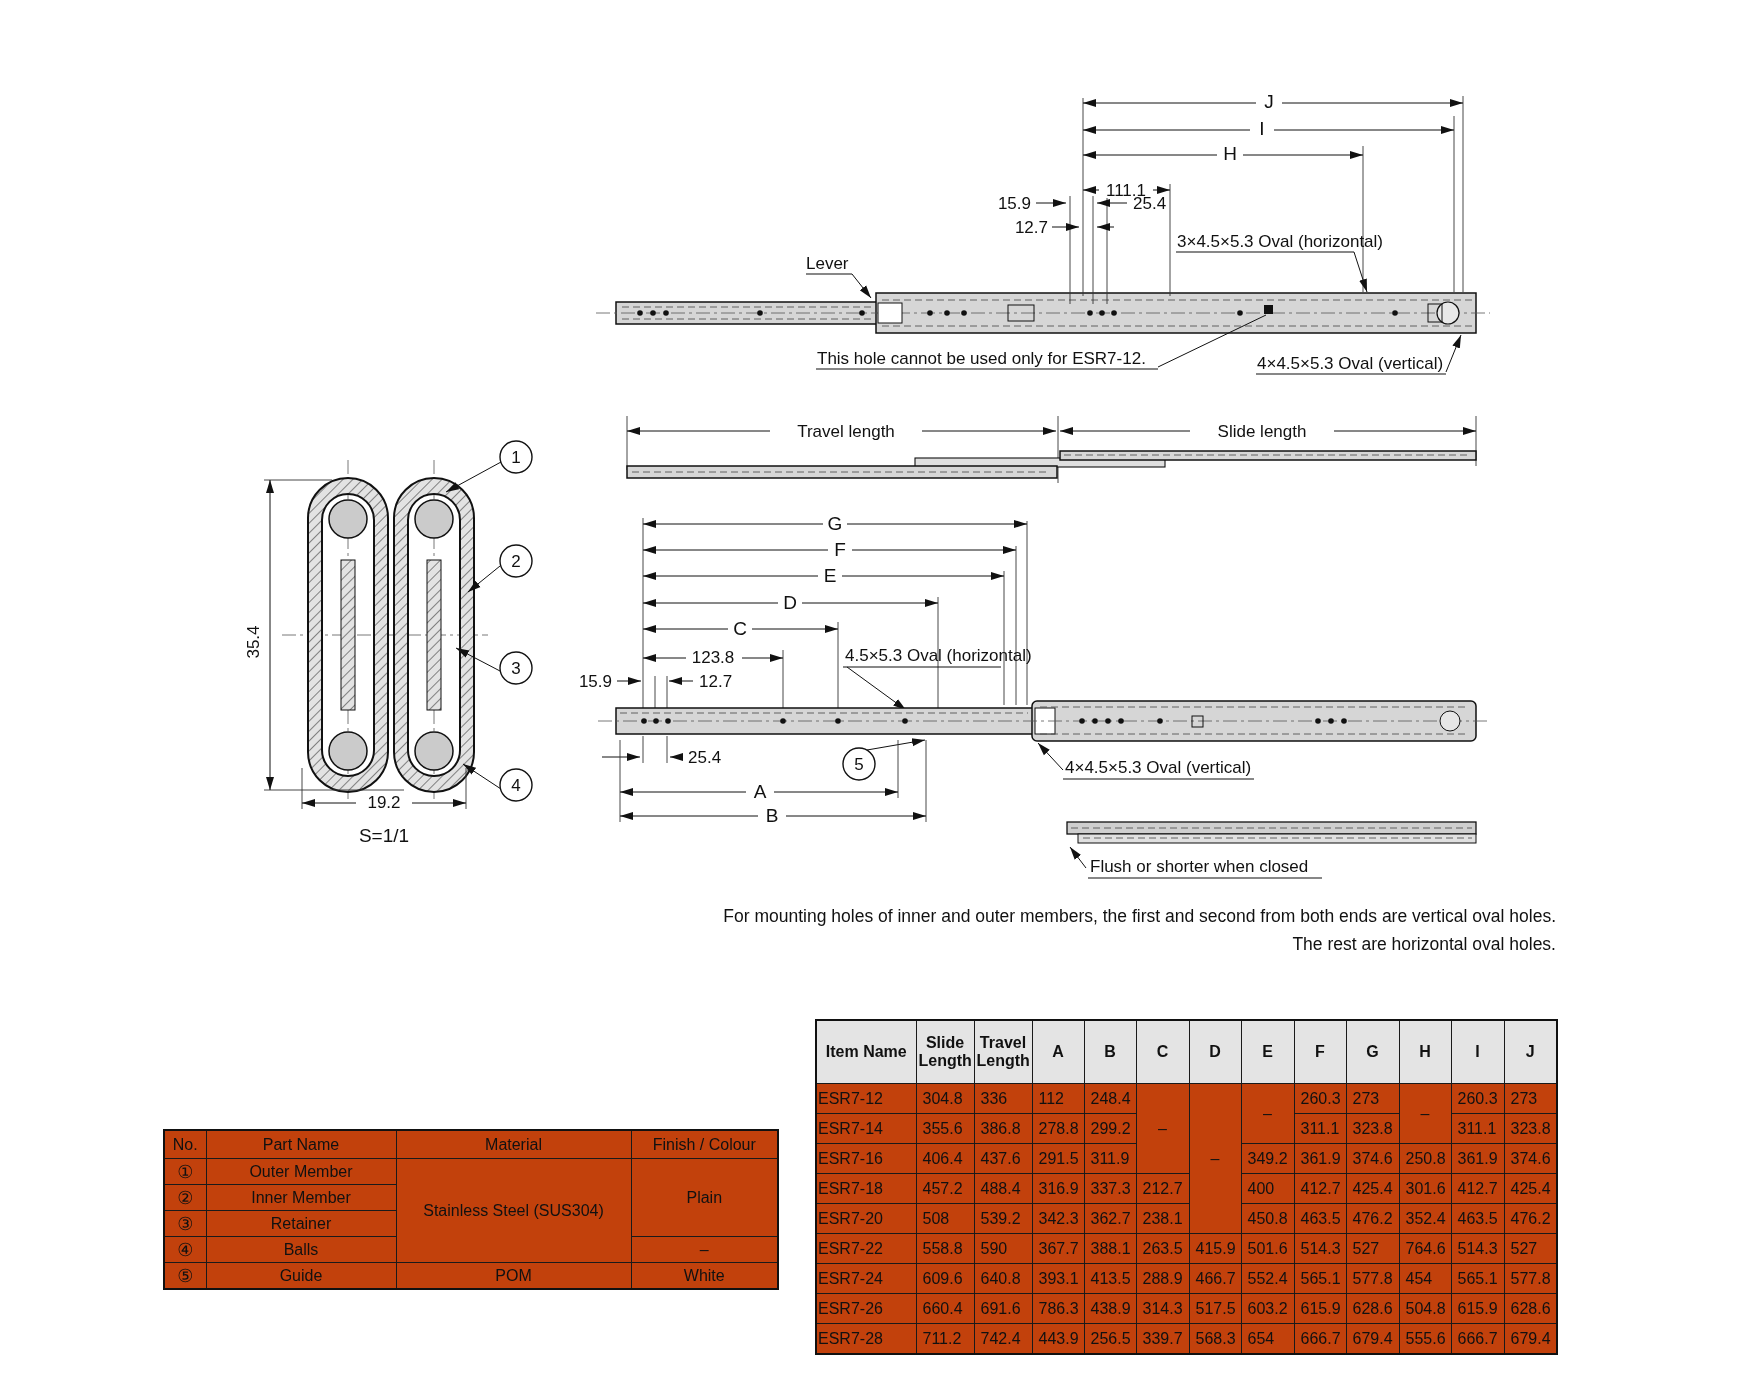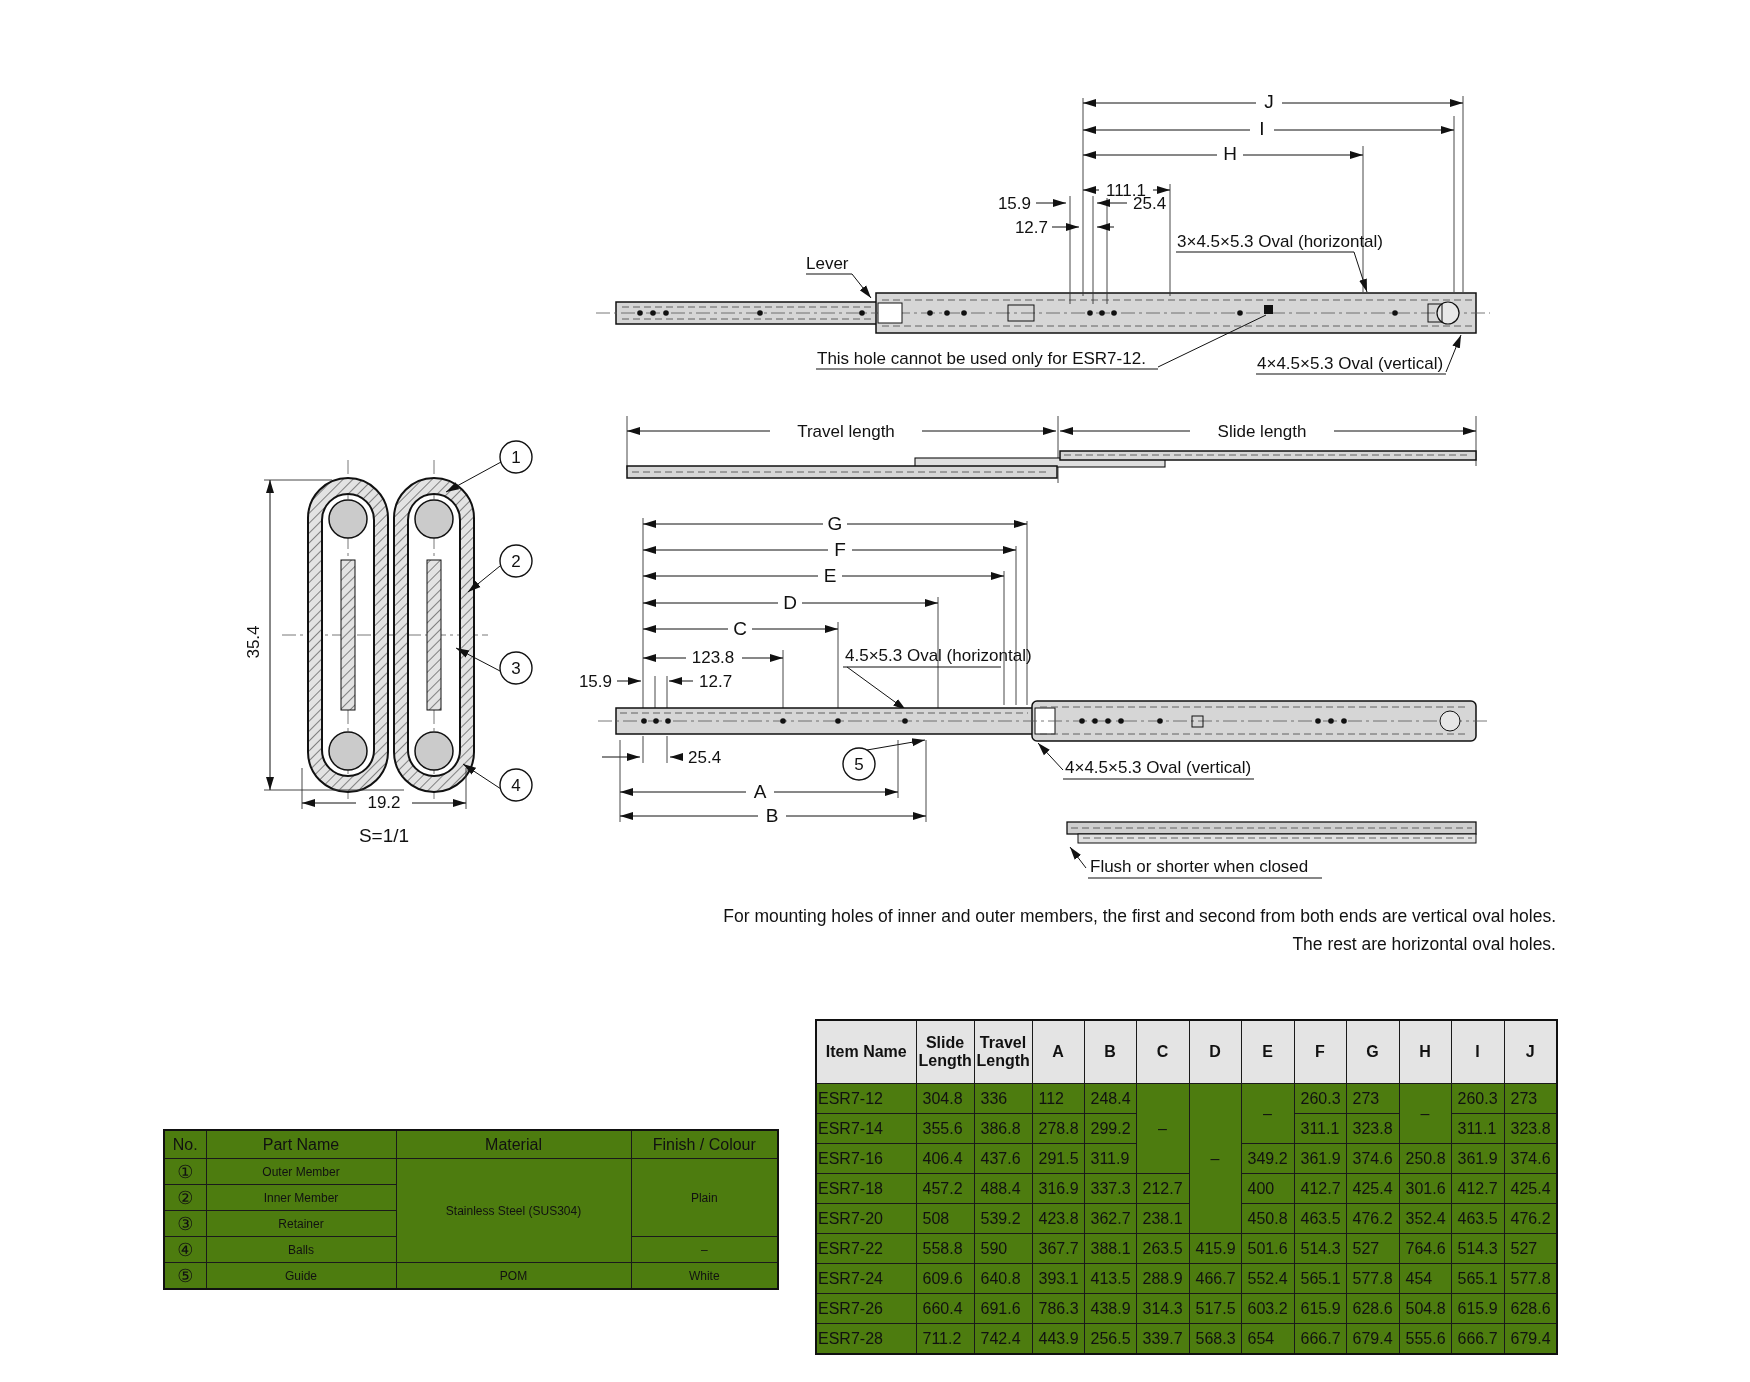--- a/index.html
+++ b/index.html
@@ -16,31 +16,31 @@
   .dim{stroke:#111;stroke-width:1;fill:none;}
   .dsh{stroke:#555;stroke-width:0.9;fill:none;stroke-dasharray:7 4;}
   .cl{stroke:#555;stroke-width:0.8;fill:none;stroke-dasharray:14 4 3 4;}
   .led{stroke:#111;stroke-width:1;fill:none;}
   .ul{stroke:#111;stroke-width:1.1;}
   .rail{fill:#d6d6d6;stroke:#111;stroke-width:1.5;}
   .rail2{fill:#dfdfdf;stroke:#111;stroke-width:1.1;}
   .dot{fill:#111;}
   .wb{fill:#fff;}
   .co{fill:#fff;stroke:#111;stroke-width:1.4;}
-  table{border-collapse:collapse;position:absolute;table-layout:fixed;background:#4d7c0f;}
+  table{border-collapse:collapse;position:absolute;table-layout:fixed;background:#c2410c;}
   #dimTable{left:815px;top:1019px;width:741px;border:2px solid #111;}
   #dimTable th{background:#e4e4e4;border:1px solid #1a1a1a;font-size:16px;font-weight:bold;
                height:62px;padding:0 2px;line-height:1.15;}
   #dimTable td{border:1px solid #1a1a1a;font-size:16px;height:29px;padding:0 0 0 6px;
                text-align:left;white-space:nowrap;}
   #dimTable td.item{padding-left:1px;}
   #dimTable td.dash{text-align:center;padding:0;}
   #partsTable{left:163px;top:1129px;width:614px;border:2px solid #111;}
   #partsTable th{border:1px solid #1a1a1a;font-size:16px;font-weight:normal;height:27px;padding:0;}
-  #partsTable td{border:1px solid #1a1a1a;font-size:12px;height:25px;text-align:center;padding:0;}
+  #partsTable td{border:1px solid #1a1a1a;font-size:16px;height:25px;text-align:center;padding:0;}
   #partsTable td.circ{font-size:18px;}
 </style>
 </head>
 <body>
 
 <svg id="dwg" width="1750" height="1382" viewBox="0 0 1750 1382">
   <defs>
     <marker id="ar" markerWidth="14" markerHeight="10" refX="13" refY="5" orient="auto-start-reverse" markerUnits="userSpaceOnUse">
       <path d="M13,5 L0,1 L0,9 Z" fill="#111"></path>
     </marker>
@@ -366,21 +366,21 @@
         <td class="num">412.7</td>
         <td class="num">425.4</td>
         <td class="num">301.6</td>
         <td class="num">412.7</td>
         <td class="num">425.4</td>
       </tr>
       <tr>
         <td class="item">ESR7-20</td>
         <td class="num">508</td>
         <td class="num">539.2</td>
-        <td class="num">423.8</td>
+        <td class="num">342.3</td>
         <td class="num">362.7</td>
         <td class="num">238.1</td>
         <td class="num">450.8</td>
         <td class="num">463.5</td>
         <td class="num">476.2</td>
         <td class="num">352.4</td>
         <td class="num">463.5</td>
         <td class="num">476.2</td>
       </tr>
       <tr>

